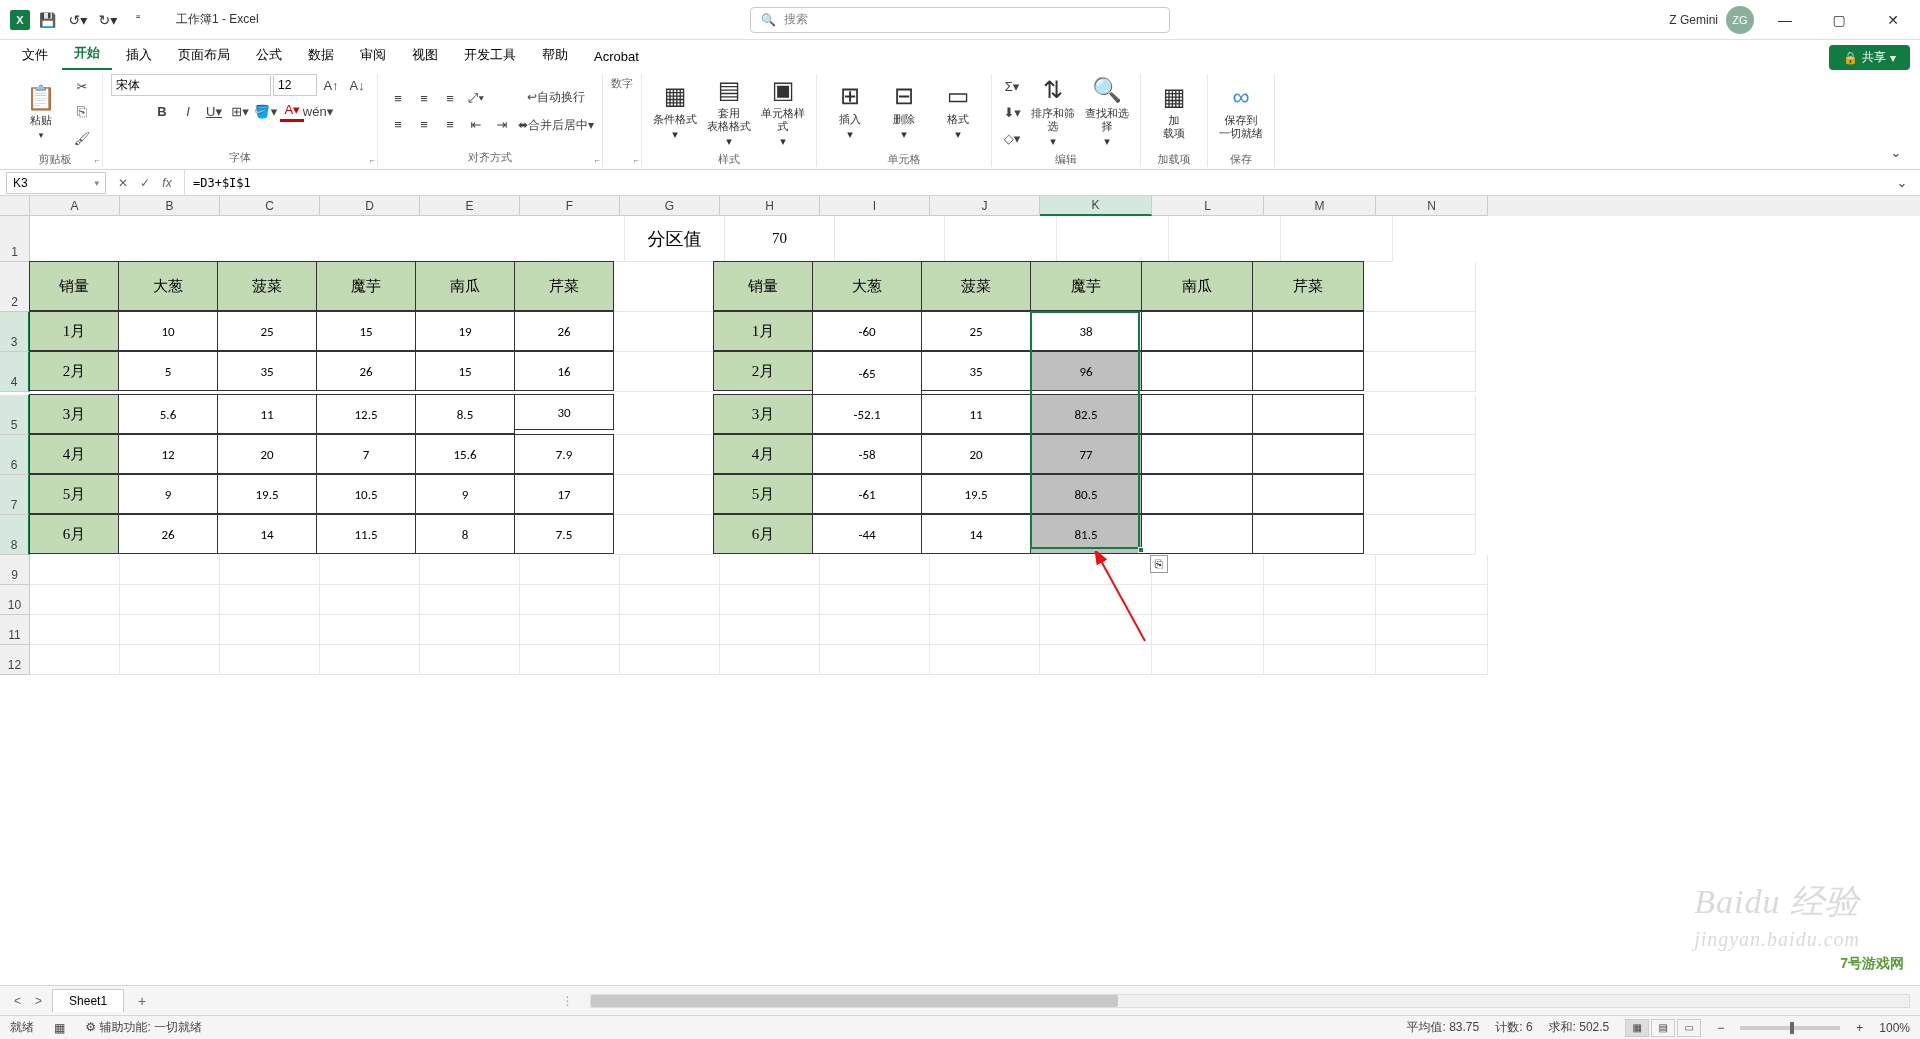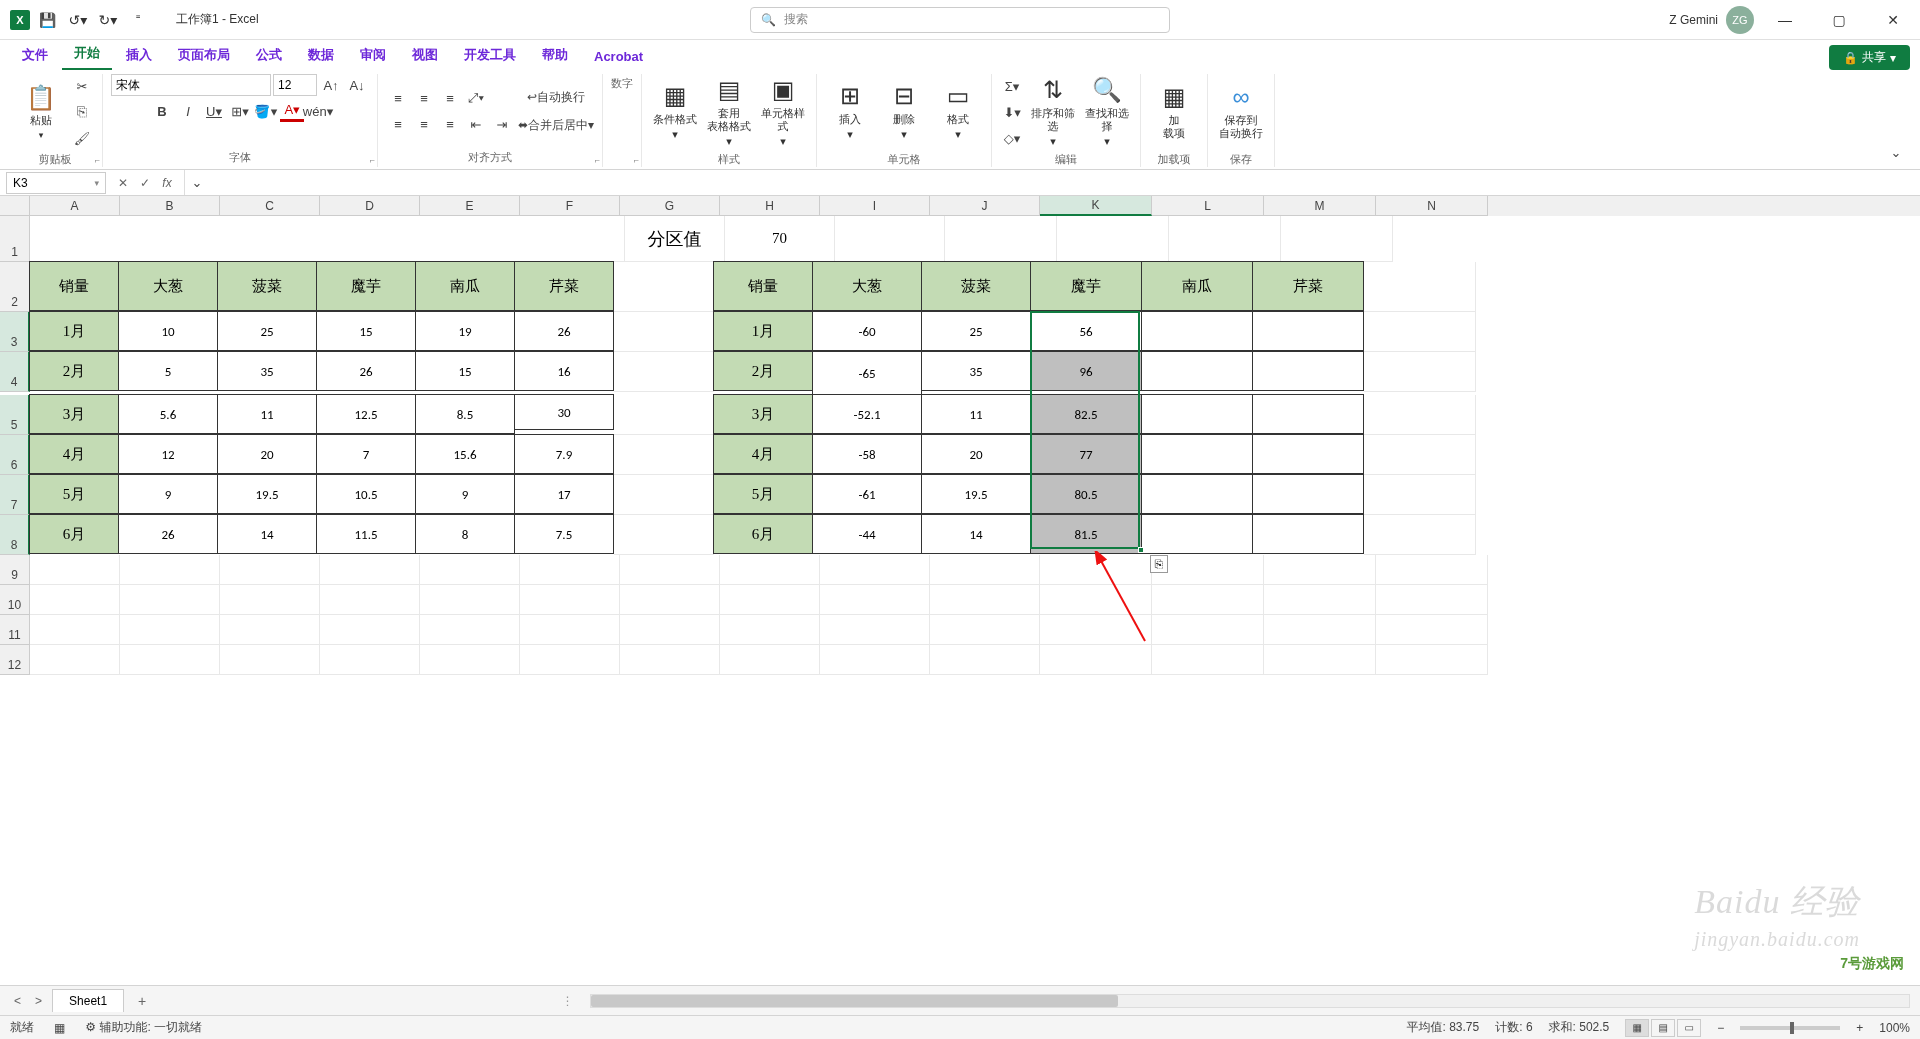--- a/index.html
+++ b/index.html
@@ -12,21 +12,21 @@
 .qat-btn { width: 24px; height: 24px; display: flex; align-items: center; justify-content: center; color: #333; font-size: 14px; cursor: pointer; }
 .title-text { margin-left: 20px; font-size: 12px; color: #333; }
 .search-box { margin: 0 auto; width: 420px; height: 26px; border: 1px solid #ccc; border-radius: 4px; display: flex; align-items: center; padding: 0 10px; color: #888; font-size: 12px; gap: 8px; position: absolute; left: 50%; transform: translateX(-50%); }
 .title-right { margin-left: auto; display: flex; align-items: center; gap: 8px; padding-right: 4px; }
 .user-name { font-size: 12px; color: #333; }
 .avatar { width: 28px; height: 28px; border-radius: 50%; background: #8bb09c; color: #fff; font-size: 11px; display: flex; align-items: center; justify-content: center; }
 .win-btn { width: 46px; height: 40px; display: flex; align-items: center; justify-content: center; font-size: 14px; color: #333; cursor: pointer; }
 
 
 .ribbon-tabs { height: 30px; display: flex; align-items: flex-end; padding-left: 10px; gap: 2px; background: #fff; }
-.tab { padding: 6px 12px; font-size: 13px; color: #6d28d9; cursor: pointer; font-weight: bold; }
+.tab { padding: 6px 12px; font-size: 13px; color: #000000; cursor: pointer; }
 .tab.active { font-weight: 600; border-bottom: 2px solid #107c41; color: #107c41; }
 .share-btn { margin-left: auto; margin-right: 10px; background: #107c41; color: #fff; padding: 4px 14px; border-radius: 4px; font-size: 12px; display: flex; align-items: center; gap: 4px; }
 
 
 .ribbon { height: 100px; background: #fff; border-bottom: 1px solid #d4d4d4; display: flex; padding: 4px 8px 2px; }
 .ribbon-group { display: flex; flex-direction: column; align-items: center; border-right: 1px solid #e8e8e8; padding: 0 8px; position: relative; }
 .ribbon-group:last-child { border-right: none; }
 .group-content { flex: 1; display: flex; align-items: center; gap: 4px; }
 .group-label { font-size: 11px; color: #666; padding: 2px 0; width: 100%; text-align: center; }
 .big-btn { display: flex; flex-direction: column; align-items: center; justify-content: center; width: 50px; height: 76px; font-size: 11px; color: #333; cursor: pointer; gap: 2px; text-align: center; line-height: 1.2; }
@@ -248,39 +248,40 @@
         </div>
     </div>
     <div class="group-label">加载项</div>
   </div>
 
   <div class="ribbon-group">
     <div class="group-content">
       <div class="big-btn">
           <span class="icon" style="color:#3b8fd9">∞</span>
           <span style="white-space:pre">保存到
-自动换行</span>
+一切就绪</span>
         </div>
     </div>
     <div class="group-label">保存</div>
   </div>
   <div style="flex:1"></div>
   <div class="mini-btn" style="align-self:flex-end;margin:4px">⌄</div>
 </div>
 
 <div class="formula-bar">
   <div class="name-box">
       <span>K3</span>
       <span style="font-size:9px;color:#888">▾</span>
     </div>
   <div class="fb-btns">
     <div class="fb-btn">✕</div>
     <div class="fb-btn">✓</div>
     <div class="fb-btn" style="font-style:italic">fx</div>
   </div>
+  <input class="formula-input" value="=D3+$I$1" style="">
   <div class="mini-btn" style="margin-right:6px">⌄</div>
 </div>
 
 <div class="sheet-area">
   <div class="grid-wrapper">
 
     <div class="col-headers">
       <div class="corner-cell"></div>
       <div class="col-hdr cA">A</div>
       <div class="col-hdr cB">B</div>
@@ -336,21 +337,21 @@
           <div class="cell cA tbl row-green" style="height: 40px;">1月</div>
           <div class="cell cB tbl" style="height: 40px; font-family: Calibri, SimSun;">10</div>
           <div class="cell cC tbl" style="height: 40px; font-family: Calibri, SimSun;">25</div>
           <div class="cell cD tbl" style="height: 40px; font-family: Calibri, SimSun;">15</div>
           <div class="cell cE tbl" style="height: 40px; font-family: Calibri, SimSun;">19</div>
           <div class="cell cF tbl" style="height: 40px; font-family: Calibri, SimSun;">26</div>
           <div class="cell cG" style="height: 40px;"></div>
           <div class="cell cH tbl row-green" style="height: 40px;">1月</div>
           <div class="cell cI tbl" style="height: 40px; font-family: Calibri, SimSun;">-60</div>
           <div class="cell cJ tbl" style="height: 40px; font-family: Calibri, SimSun;">25</div>
-          <div class="cell cK tbl" style="height: 40px; font-family: Calibri, SimSun;">56</div>
+          <div class="cell cK tbl" style="height: 40px; font-family: Calibri, SimSun;">38</div>
           <div class="cell cL tbl" style="height: 40px; font-family: Calibri, SimSun;"></div>
           <div class="cell cM tbl" style="height: 40px; font-family: Calibri, SimSun;"></div>
           <div class="cell cN" style="height: 40px;"></div>
         </div>
         <div class="row">
           <div class="row-hdr h-selected" style="height: 40px;">4</div>
           <div class="cell cA tbl row-green" style="height: 40px;">2月</div>
           <div class="cell cB tbl" style="height: 40px; font-family: Calibri, SimSun;">5</div>
           <div class="cell cC tbl" style="height: 40px; font-family: Calibri, SimSun;">35</div>
           <div class="cell cD tbl" style="height: 40px; font-family: Calibri, SimSun;">26</div>

